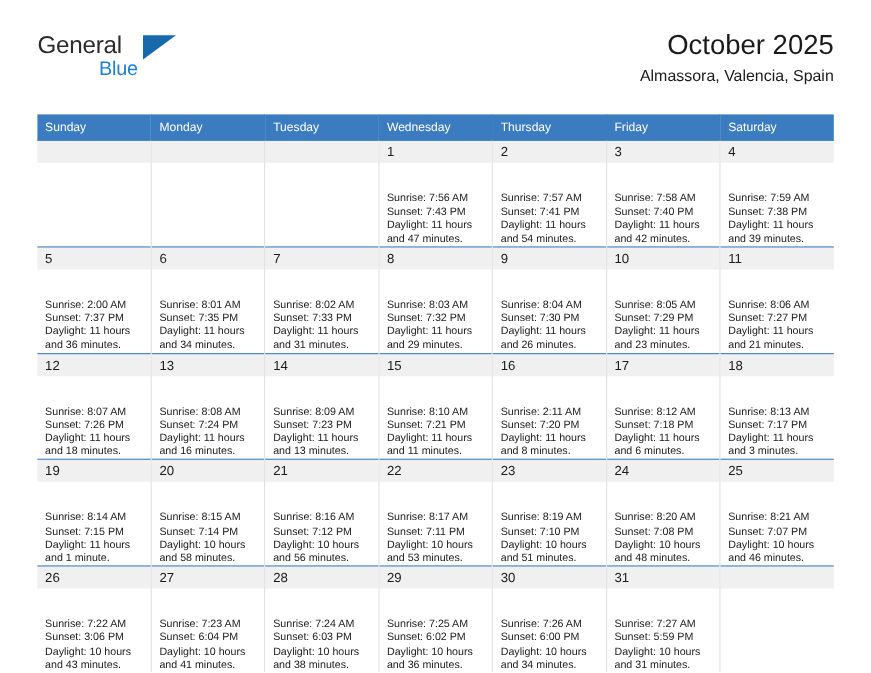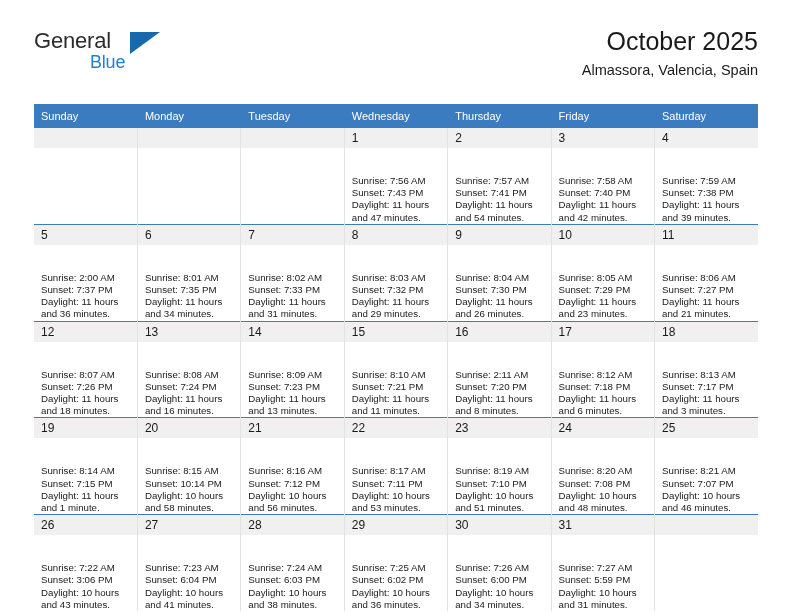--- a/index.html
+++ b/index.html
@@ -359,21 +359,21 @@
               <div>Sunrise: 8:14 AM</div>
               <div>Sunset: 7:15 PM</div>
               <div>Daylight: 11 hours</div>
               <div>and 1 minute.</div>
             </div>
           </td>
           <td>
             <span class="daynum">20</span>
             <div class="cellbody">
               <div>Sunrise: 8:15 AM</div>
-              <div>Sunset: 10:14 PM</div>
+              <div>Sunset: 7:14 PM</div>
               <div>Daylight: 10 hours</div>
               <div>and 58 minutes.</div>
             </div>
           </td>
           <td>
             <span class="daynum">21</span>
             <div class="cellbody">
               <div>Sunrise: 8:16 AM</div>
               <div>Sunset: 7:12 PM</div>
               <div>Daylight: 10 hours</div>

